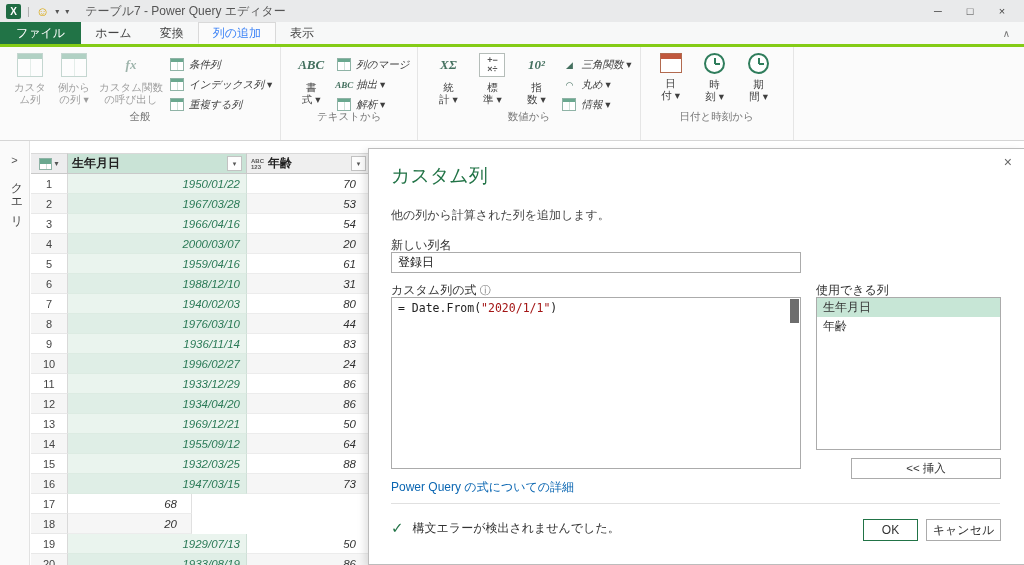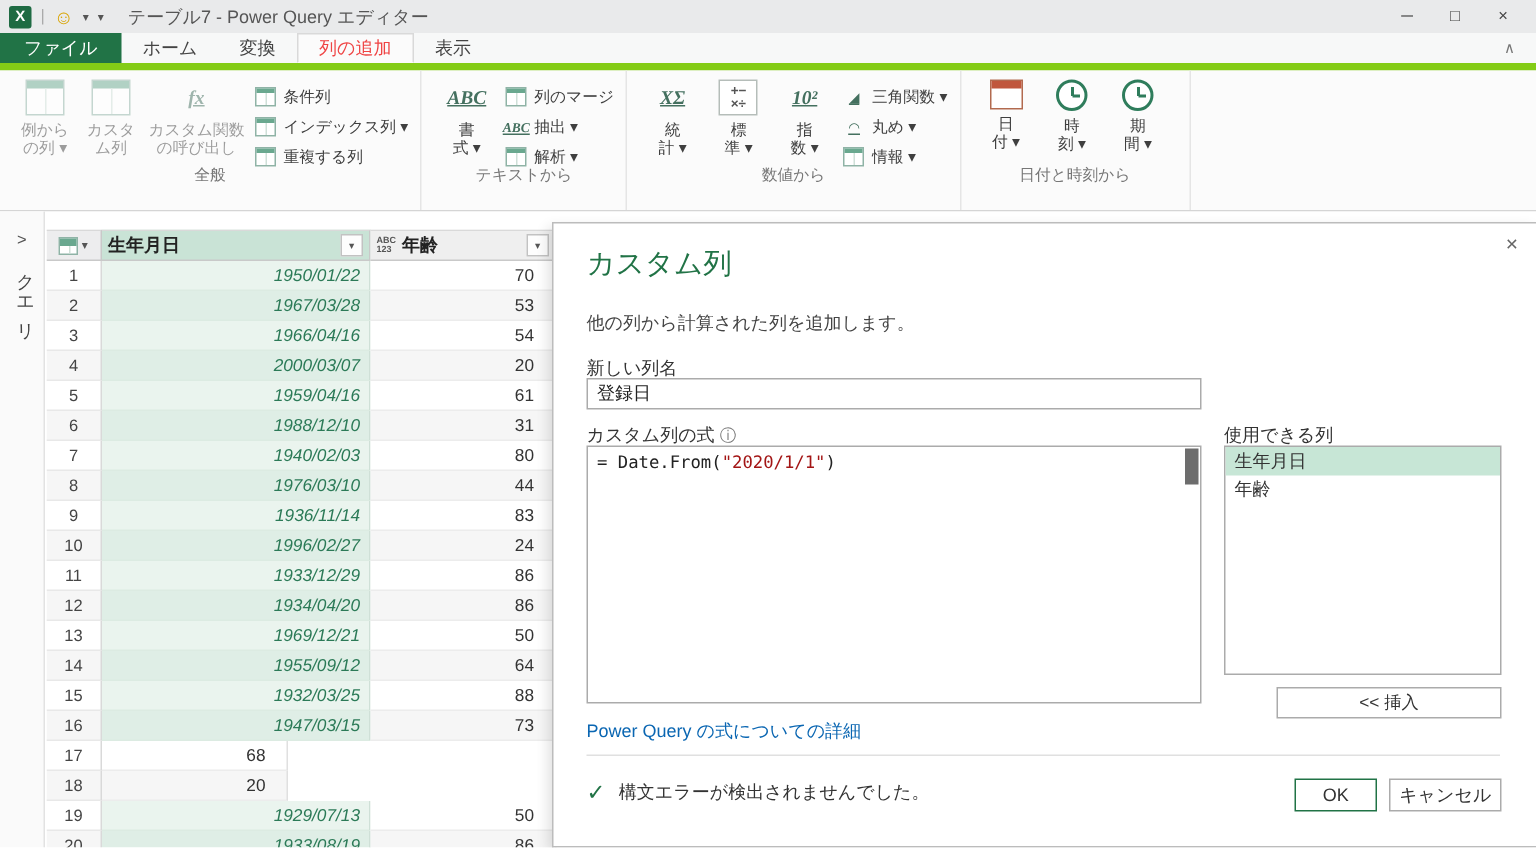--- a/index.html
+++ b/index.html
@@ -10,42 +10,42 @@
   .titlebar { position:absolute; top:0; left:0; right:0; height:22px; background:#e9eaeb; display:flex; align-items:center; padding:0 6px; gap:6px; }
   .excel-icon { width:15px; height:15px; background:#1f6b43; color:#fff; font-weight:bold; font-size:10px; display:flex; align-items:center; justify-content:center; border-radius:2px; }
   .qat-sep { color:#aaa; font-size:11px; }
   .smiley { color:#d9a400; font-size:13px; line-height:1; }
   .caret { font-size:8px; color:#555; }
   .title-text { color:#555; margin-left:10px; }
   .win-controls { margin-left:auto; display:flex; }
   .win-btn { width:32px; text-align:center; color:#444; font-size:11px; }
 
   
-  .tabbar { position:absolute; top:22px; left:0; right:0; height:25px; background:#f7f8f8; display:flex; align-items:stretch; border-bottom:5px solid #84cc16; }
+  .tabbar { position:absolute; top:22px; left:0; right:0; height:25px; background:#f7f8f8; display:flex; align-items:stretch; border-bottom:3px solid #84cc16; }
   .tab-file { background:#217346; color:#fff; padding:0 16px; display:flex; align-items:center; }
   .tab { padding:0 14px; display:flex; align-items:center; color:#444; }
-  .tab.active { background:#fbfbfb; border:1px solid #d9d9d9; border-bottom:1px solid #fbfbfb; color:#ef4444;text-align:center; }
+  .tab.active { background:#fbfbfb; border:1px solid #d9d9d9; border-bottom:1px solid #fbfbfb; color:#3b82f6;text-align:center; }
   .collapse-btn { margin-left:auto; padding:0 14px; color:#777; font-size:10px; display:flex; align-items:center; }
 
   
   .ribbon { position:absolute; top:47px; left:0; right:0; height:94px; background:#fbfbfb; border-bottom:1px solid #d5d5d5; display:flex; }
   .group { position:relative; border-right:1px solid #e5e5e5; padding:3px 8px 16px 8px; display:flex; gap:4px; }
   .group-label { position:absolute; bottom:16px; left:0; right:0; text-align:center; font-size:10.5px; color:#777; }
   .bigs { display:flex; }
   .bigbtn { min-width:44px; display:flex; flex-direction:column; align-items:center; padding:3px 3px 0 3px; gap:4px; cursor:default; }
   .biglabel { font-size:10.5px; line-height:12px; text-align:center; white-space:pre-line; color:#3f3f3f; }
   .disabled { opacity:.5; }
   .smalls { display:flex; flex-direction:column; gap:5px; padding-top:7px; }
   .smallbtn { display:flex; align-items:center; gap:5px; font-size:10.5px; color:#3f3f3f; height:15px; white-space:nowrap; }
-  .smalllabel { white-space:nowrap; }
+  .smalllabel { white-space:nowrap;font-style:italic; }
 
   .ic { display:inline-flex; align-items:center; justify-content:center; flex:none; }
   .big-ic { width:26px; height:24px; }
   .small-ic { width:14px; height:13px; }
-  .ic-glyph { font-family:"Liberation Serif","DejaVu Serif",serif; font-weight:bold; font-style:italic; color:#44705f; font-size:13px; white-space:pre-line; line-height:10px; text-align:center;text-decoration:underline; }
+  .ic-glyph { font-family:"Liberation Serif","DejaVu Serif",serif; font-weight:bold; font-style:italic; color:#44705f; font-size:13px; white-space:pre-line; line-height:10px; text-align:center; }
   .small-ic.ic-glyph { font-size:9px; }
   .ic-table { position:relative; border:1px solid #8fb3a6; background:#fff; }
   .ic-table::before { content:""; position:absolute; top:0; left:0; right:0; height:5px; background:#6aa88f; }
   .ic-table::after { content:""; position:absolute; left:50%; top:5px; bottom:0; width:1px; background:#cfe0d8; }
   .small-ic.ic-table::before { height:3px; }
   .small-ic.ic-table::after { top:3px; }
   .ic-calc { font-size:9px; line-height:9px; font-weight:bold; color:#555; white-space:pre-line; border:1px solid #b5bdb9; background:#fff; }
   .ic-calendar { position:relative; width:22px; height:20px; border:1px solid #b26a4f; background:#fff; }
   .ic-calendar::before { content:""; position:absolute; top:0; left:0; right:0; height:5px; background:#c0573d; }
   .ic-clock { width:21px; height:21px; border:2px solid #2f7d5c; border-radius:50%; position:relative; background:#fff; }
@@ -66,21 +66,21 @@
   .h-date { width:179px; background:#c9e3d6; padding:0 4px; gap:4px; font-weight:bold; color:#222; }
   .h-age { width:124px; background:#efefef; padding:0 4px; gap:4px; font-weight:bold; color:#222; }
   .filter-btn { margin-left:auto; width:15px; height:15px; background:#fdfdfd; border:1px solid #c2c2c2; font-size:7px; display:flex; align-items:center; justify-content:center; color:#555; }
   .type-abc { font-size:6px; line-height:6px; white-space:pre-line; color:#555; font-weight:bold; letter-spacing:0; }
   .corner-caret { font-size:8px; color:#555; }
   .mini-table { width:13px; height:12px; }
   .row { display:flex; height:20px; }
   .cell { display:flex; align-items:center; }
   .c-num { width:37px; background:#fff; color:#444; justify-content:center; font-size:11px; border-right:1px solid #d9d9d9; border-bottom:1px solid #e8e8e8; }
   .c-date { width:179px; background:#eaf4ee; color:#2b7a57; justify-content:flex-end; padding-right:6px; font-size:11.5px; font-style:italic; border-right:1px solid #cfe0d7; border-bottom:1px solid #dcebe2; }
-  .c-age { width:124px; background:#fff; color:#333; justify-content:flex-end; padding-right:14px; font-size:11.5px; border-right:1px solid #e0e0e0; border-bottom:1px solid #ececec; }
+  .c-age { width:124px; background:#fff; color:#333; justify-content:flex-end; padding-right:14px; font-size:11.5px; font-style:italic; border-right:1px solid #e0e0e0; border-bottom:1px solid #ececec; }
   .row:nth-child(even) .c-num { background:#f6f6f6; }
   .row:nth-child(even) .c-date { background:#dfeee6; }
   .row:nth-child(even) .c-age { background:#f6f6f6; }
 
   
   .dialog { position:absolute; left:368px; top:7px; right:0; bottom:0; background:#fff; border:1px solid #bcbcbc; border-right:none; box-shadow:-3px 3px 8px rgba(0,0,0,.12); z-index:10; }
   .dialog-close { position:absolute; top:5px; right:12px; color:#666; font-size:14px; cursor:default; }
   .dlg-title { position:absolute; left:22px; top:14px; font-size:19px; color:#217346; }
   .dlg-sub { position:absolute; left:22px; top:58px; color:#444; }
   .lbl-newcol { position:absolute; left:22px; top:88px; color:#333; }
@@ -126,27 +126,27 @@
   <span class="tab active">列の追加</span>
   <span class="tab">表示</span>
   <span class="collapse-btn">∧</span>
 </div>
 
 <div class="ribbon">
   <div class="group">
     <div class="bigs">
         <div class="bigbtn disabled">
           <span class="ic big-ic ic-table"></span>
+          <span class="biglabel">カスタ
+ム列</span>
+        </div>
+        <div class="bigbtn disabled">
+          <span class="ic big-ic ic-table"></span>
           <span class="biglabel">例から
 の列 ▾</span>
-        </div>
-        <div class="bigbtn disabled">
-          <span class="ic big-ic ic-table"></span>
-          <span class="biglabel">カスタ
-ム列</span>
         </div>
         <div class="bigbtn disabled">
           <span class="ic big-ic ic-glyph">fx</span>
           <span class="biglabel">カスタム関数
 の呼び出し</span>
         </div>
       </div>
     <div class="smalls">
         <div class="smallbtn">
           <span class="ic small-ic ic-table"></span>

